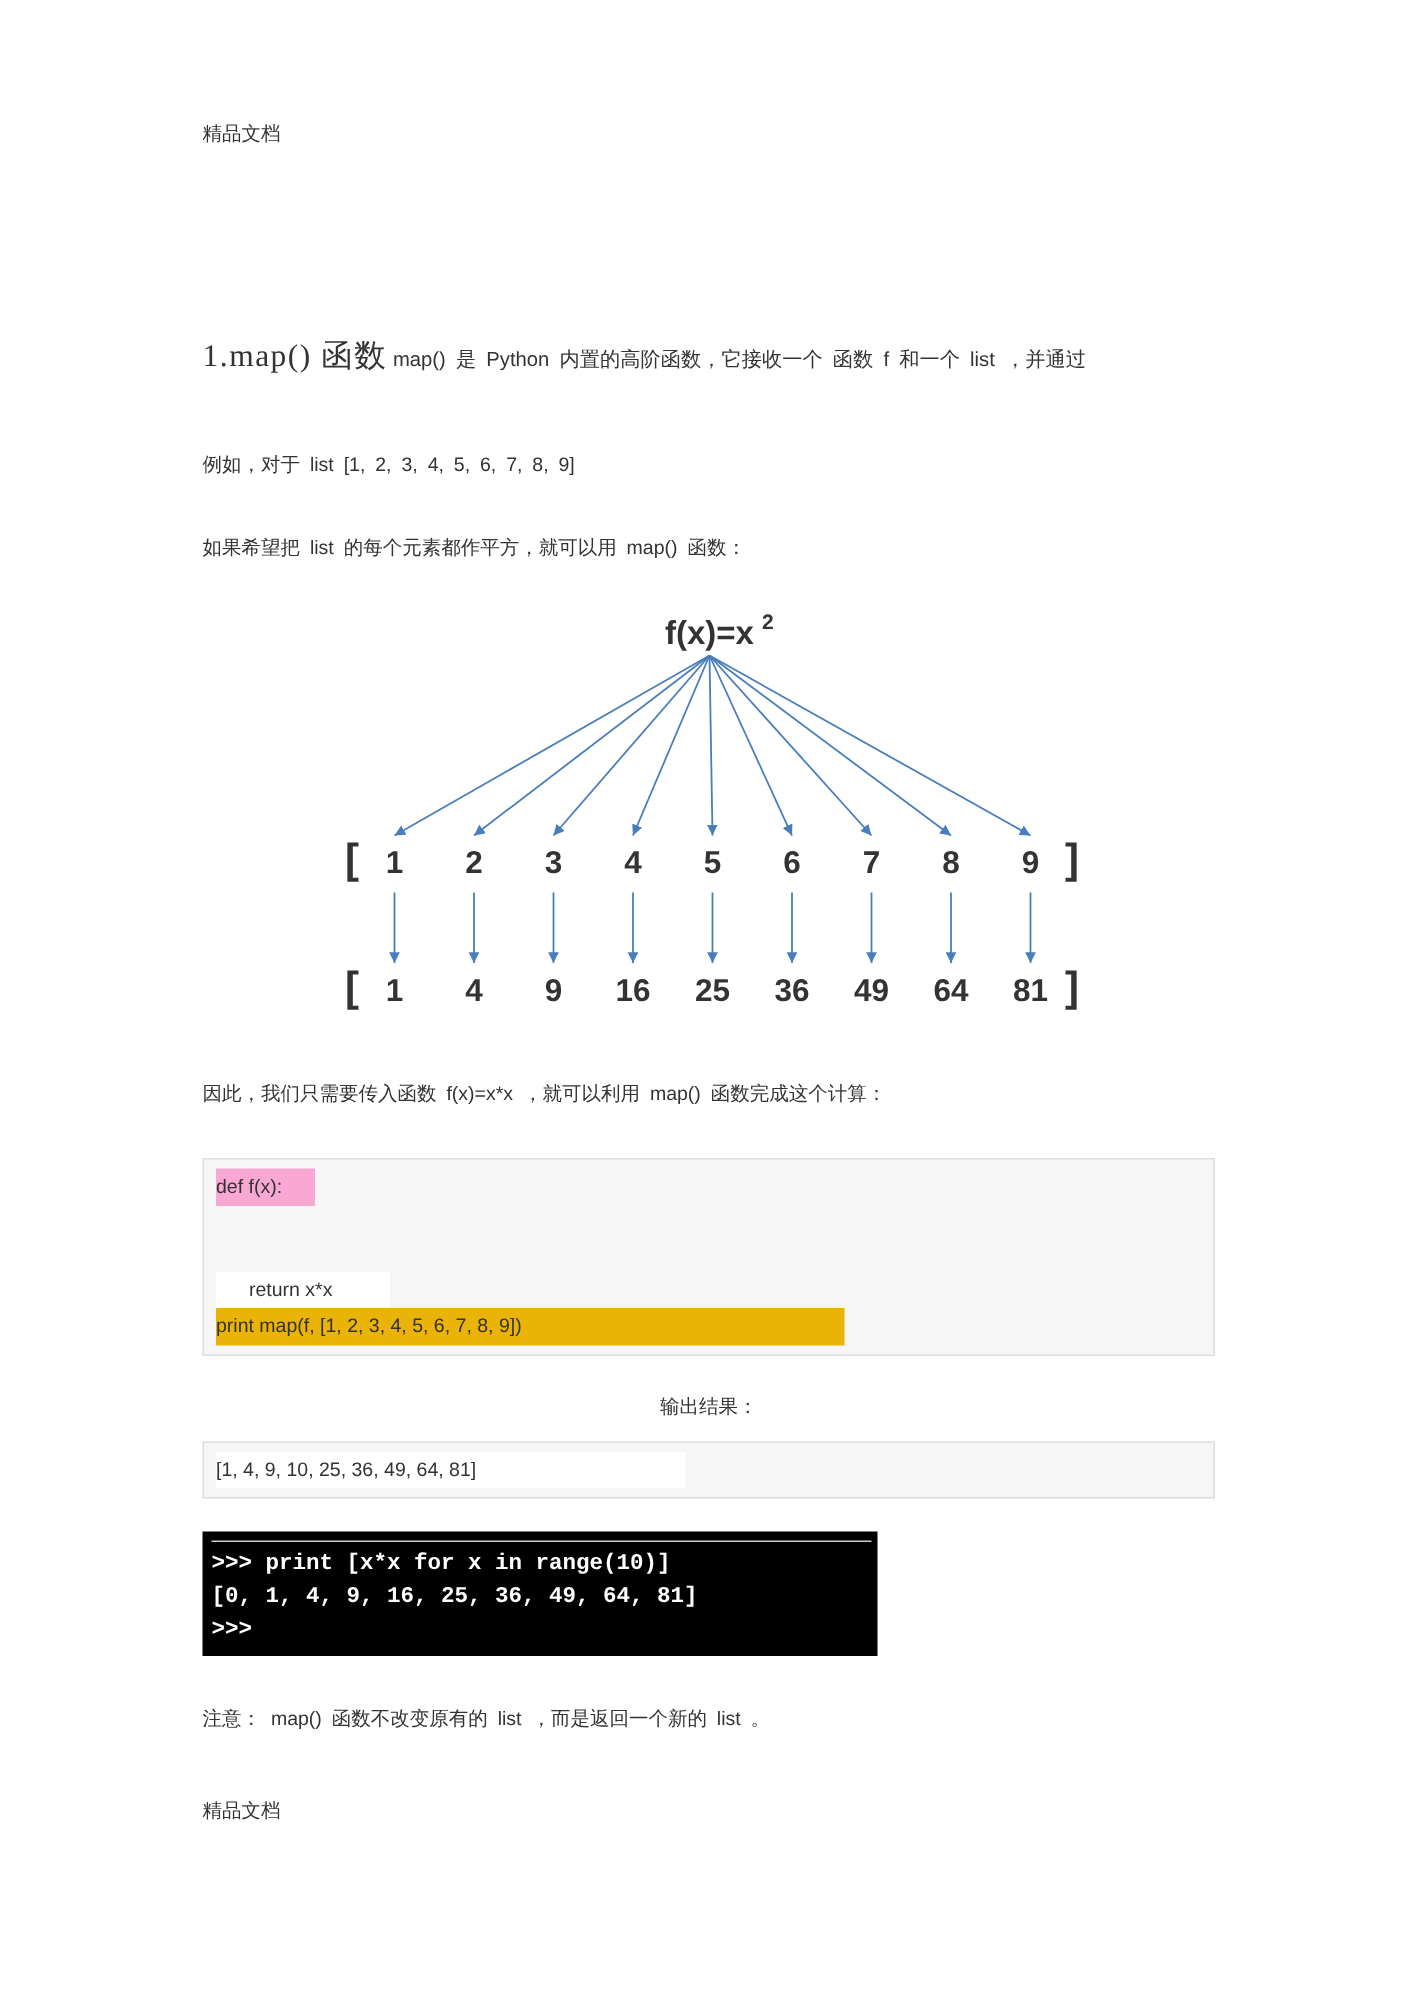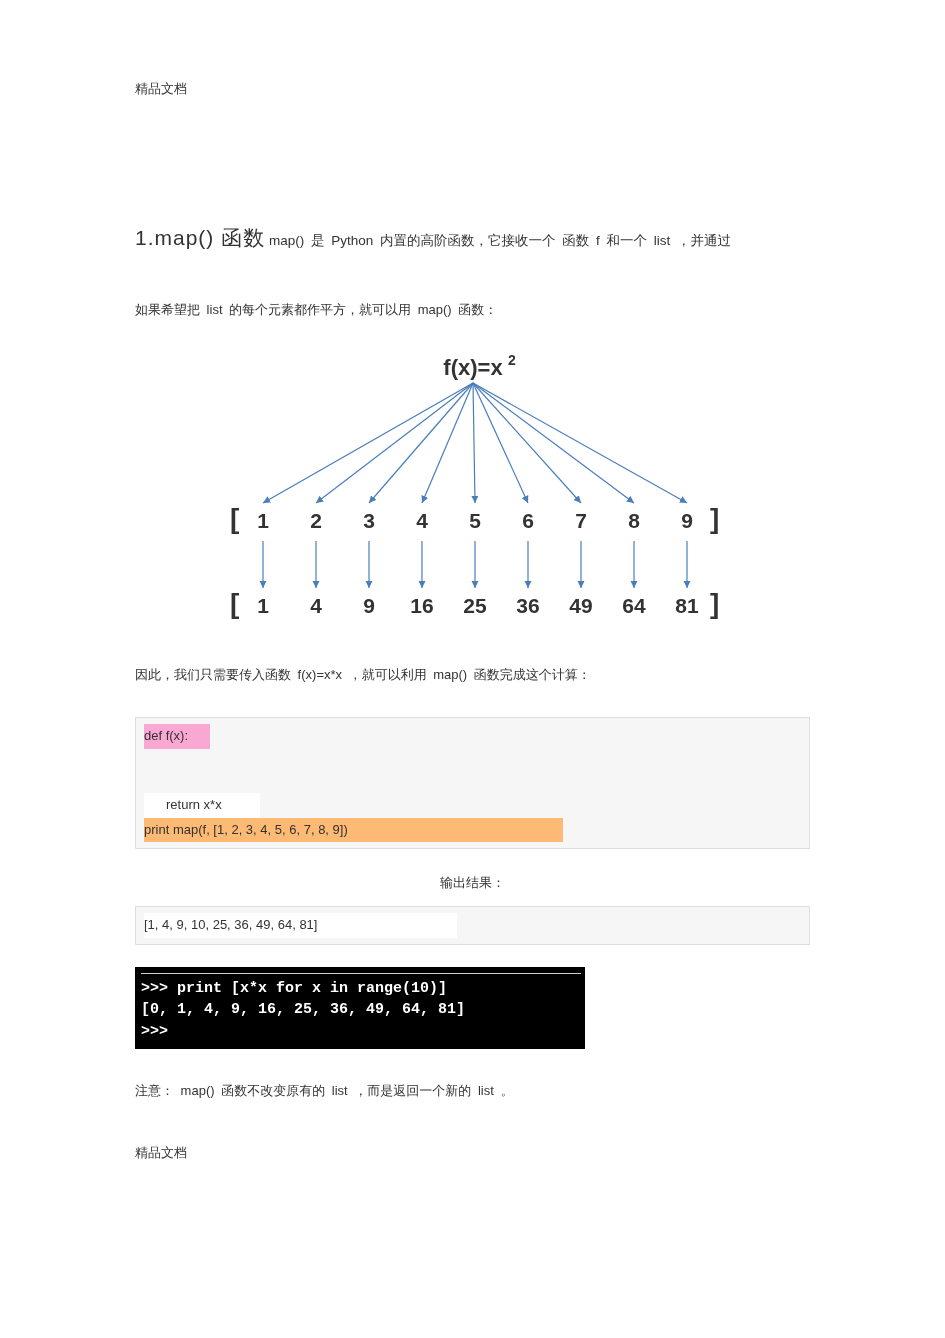--- a/index.html
+++ b/index.html
@@ -21,20 +21,21 @@
     font-size: 13px;
     margin-bottom: 120px;
   }
   .title-line {
     margin-bottom: 40px;
     line-height: 1.9;
   }
   .title-big {
     font-size: 21px;
     letter-spacing: 1px;
+    font-family: Liberation Serif, serif;
   }
   .para {
     font-size: 13px;
     line-height: 1.9;
     margin: 18px 0 30px 0;
   }
   .para.tight { margin-bottom: 10px; text-align: center; }
   .wide-space { word-spacing: 3px; }
 
   
@@ -64,21 +65,21 @@
     background: #f6f6f6;
     padding: 6px 8px 6px 8px;
     font-family: Arial, "Microsoft YaHei", sans-serif;
     font-size: 13px;
     line-height: 1.9;
     margin: 8px 0 22px 0;
   }
   .codebox .line { display:block; }
   .codebox .hl1 { background:#f9a8d4; display:inline-block; padding-right:22px; }
   .codebox .hl2 { background:#fff; display:inline-block; padding-left:22px; padding-right:38px;margin-top:44px; }
-  .codebox .hl3 { background:#fdba74; display:inline-block; padding-right:215px; }
+  .codebox .hl3 { background:#eab308; display:inline-block; padding-right:215px; }
 
   
   .terminal {
     width: 440px;
     background:#000;
     color:#fff;
     font-family: "Courier New", monospace;
     font-size: 15px;
     font-weight: bold;
     line-height: 1.45;
@@ -102,20 +103,21 @@
 <div class="page">
 
   <div class="header-tag">精品文档</div>
 
   <div class="title-line">
     <span class="title-big">1.map() 函数</span>
     <span class="wide-space">map() 是 Python   内置的高阶函数，它接收一个   函数 f 和一个 list ，并通过</span>
   </div>
 
 
+  <div class="para wide-space">例如，对于  list  [1,  2,  3,  4,  5,  6,  7,  8,  9]</div>
 
   <div class="para wide-space">如果希望把  list 的每个元素都作平方，就可以用    map() 函数：</div>
 
   <div class="diagram-wrap">
     <svg viewBox="0 0 530 280" width="530" height="280">
       <defs>
         <marker id="ah" markerWidth="8" markerHeight="8" refX="6" refY="3" orient="auto">
           <path d="M0,0 L6,3 L0,6 Z" class="arrowhead"></path>
         </marker>
       </defs>

